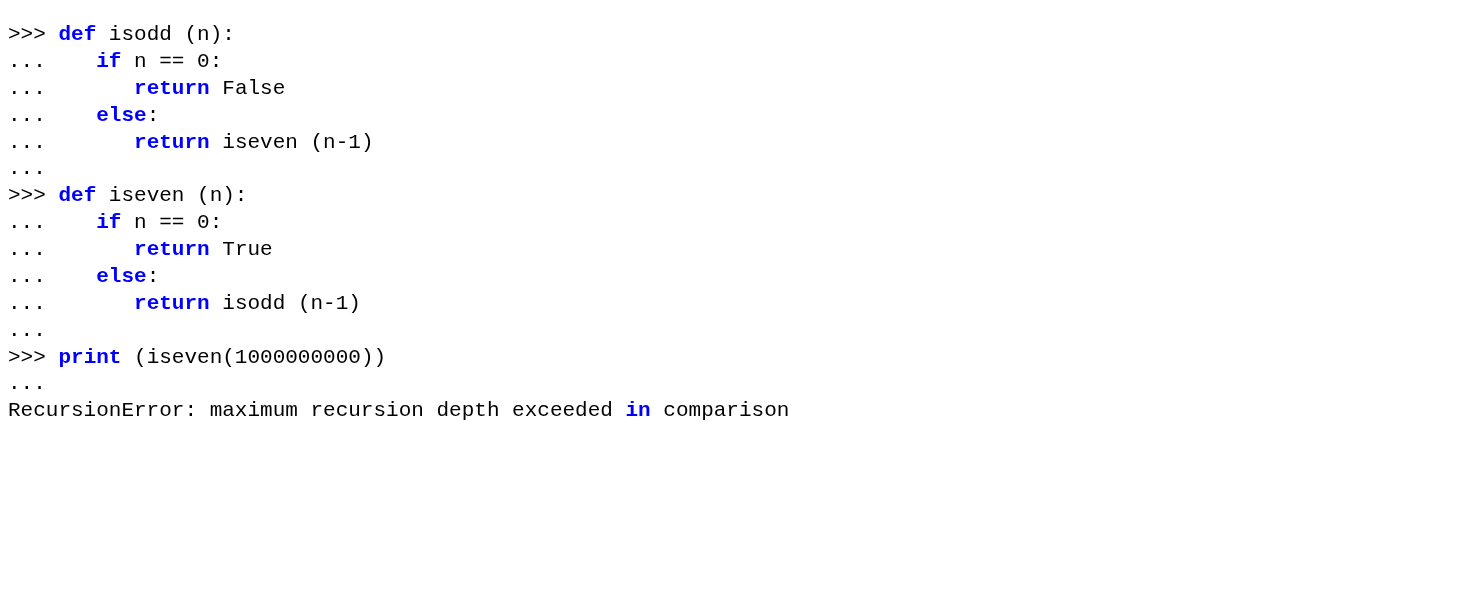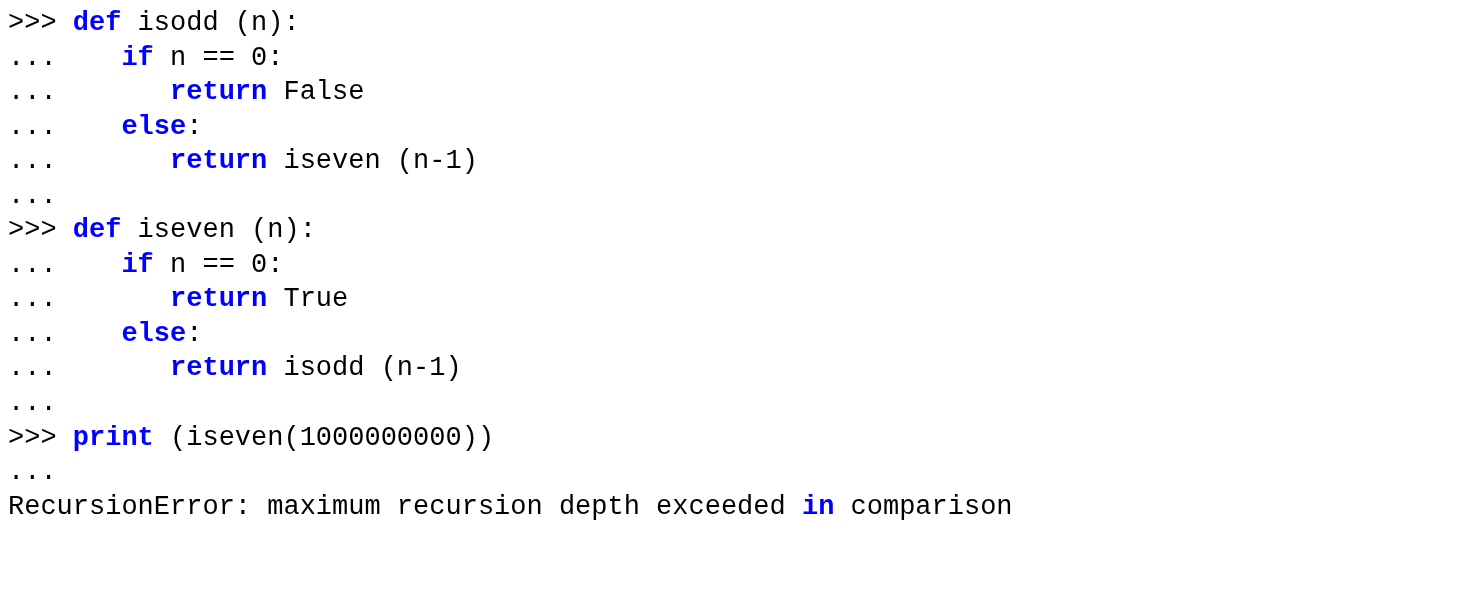--- a/index.html
+++ b/index.html
@@ -5,23 +5,23 @@
   html, body {
     margin: 0;
     padding: 0;
     width: 1470px;
     height: 609px;
     background: #ffffff;
     overflow: hidden;
   }
   pre.code {
     margin: 0;
-    padding: 6px 8px;
+    padding: 22px 8px;
     font-family: "Courier New", Courier, monospace;
-    font-size: 27px;
+    font-size: 21px;
     line-height: 1.28;
     white-space: pre;
     color: #000000;
   }
   .kw { color: #0000ff; font-weight: bold; }
 </style>
 </head>
 <body>
 
 <pre class="code"><span><span>&gt;&gt;&gt; </span><span class="kw">def</span><span> isodd (n):</span></span>

